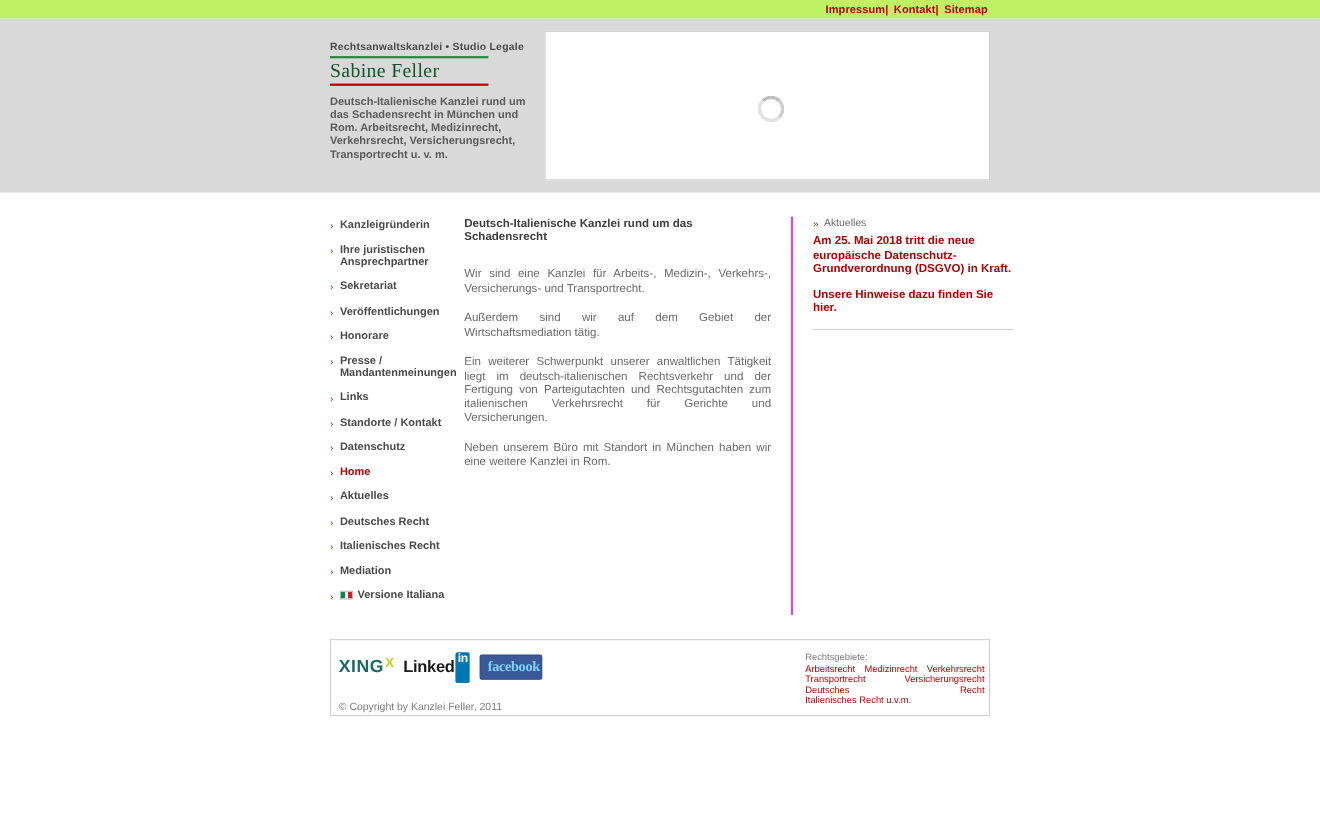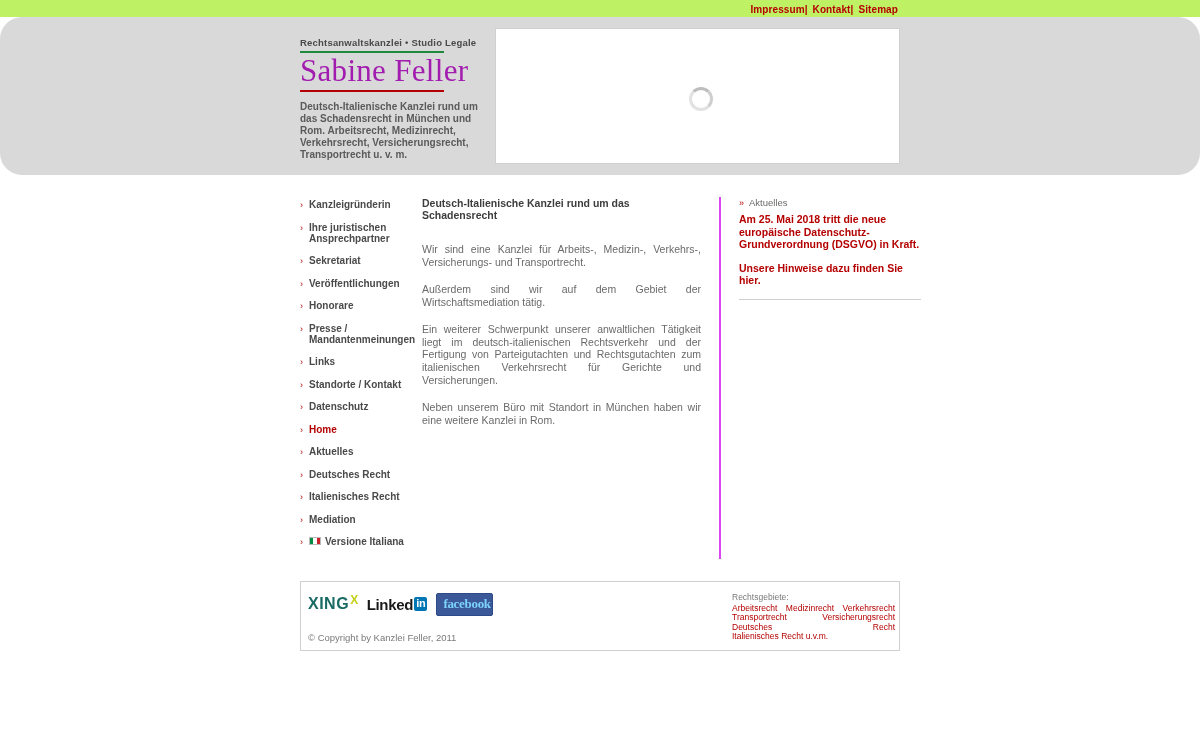--- a/index.html
+++ b/index.html
@@ -39,21 +39,20 @@
     font-size: 10px;
     font-weight: bold;
     padding: 0 2px 0 0;
   }
 
   
   .header-band {
     height: 158px;
     background: #d9d9d9;
     position: relative;
-    border-radius: 22px;
   }
   .header-inner {
     width: 600px;
     margin: 0 auto;
     position: relative;
     height: 158px;
   }
   .logo-block {
     position: absolute;
     left: 0px;
@@ -67,22 +66,22 @@
     letter-spacing: 0.2px;
     margin-bottom: 3px;
   }
   .logo-rule-top {
     border-top: 2px solid #1f8a3b;
     width: 144px;
     margin-bottom: 2px;
   }
   .logo-name {
     font-family: "Liberation Serif", serif;
-    font-size: 31px;
-    color: #a21caf;
+    font-size: 18px;
+    color: #14532d;
     letter-spacing: 0.3px;
     line-height: 1.05;
     font-weight: normal;
     white-space: nowrap;
   }
   .logo-rule-bottom {
     border-top: 2px solid #b40000;
     width: 144px;
     margin-top: 2px;
   }
@@ -270,21 +269,21 @@
     color: #1a1a1a;
     letter-spacing: -0.3px;
     display: flex;
     align-items: center;
   }
   .li-badge {
     background: #0077b5;
     color: #fff;
     font-size: 11px;
     font-weight: bold;
-    padding: 1px 2px 2px 2px;
+    padding: 1px 2px 16px 2px;
     border-radius: 2px;
     margin-left: 1px;
     line-height: 11px;
   }
   .fb-badge {
     background: #3b5998;
     color: #7dd3fc;
     font-family: "Liberation Serif", serif;
     font-weight: bold;
     font-size: 13px;

